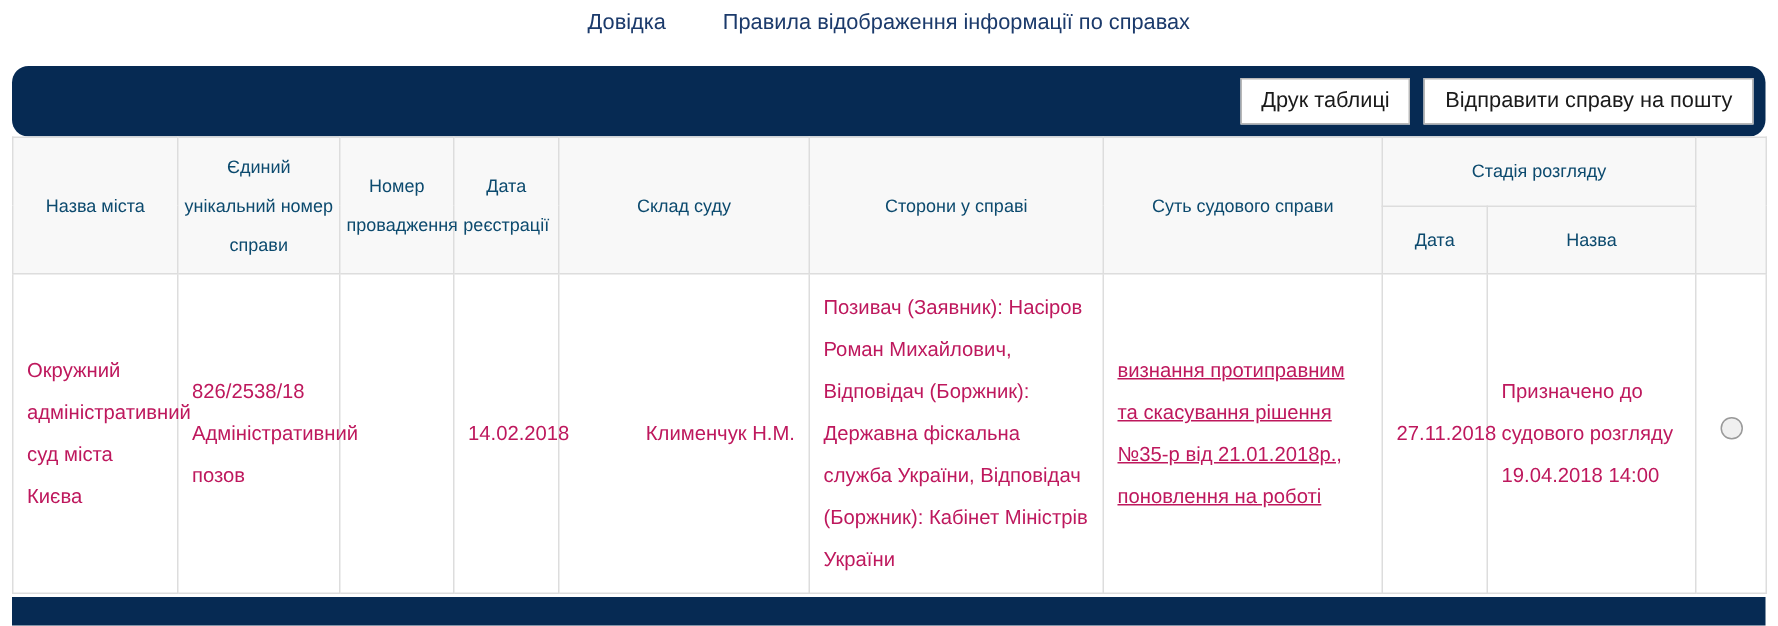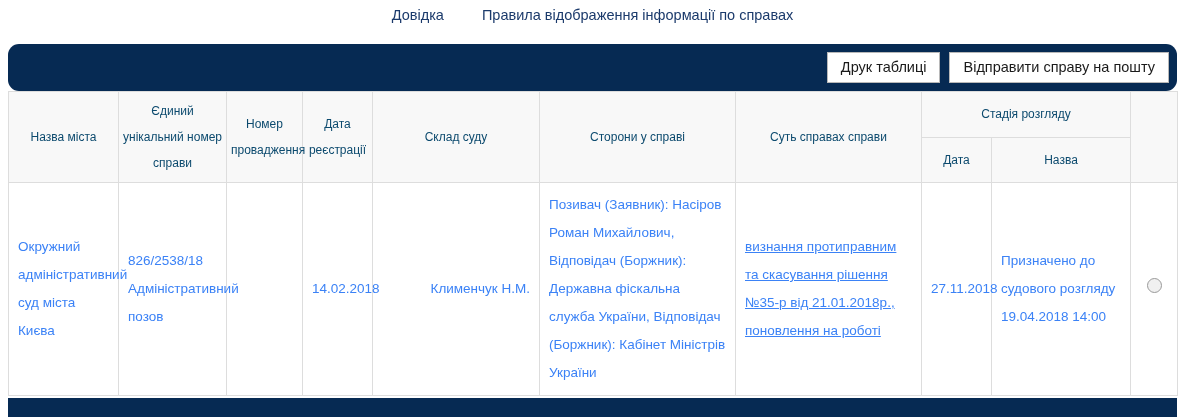--- a/index.html
+++ b/index.html
@@ -78,21 +78,21 @@
   table.grid thead th {
     background: #f8f8f8;
     color: #0c4a6e;
     font-size: 12px;
     text-align: center;
     padding: 6px 4px;
     line-height: 26px;
   }
   table.grid tbody td {
     background: #ffffff;
-    color: #3b82f6;
+    color: #be185d;
     font-size: 13.5px;
     line-height: 28px;
     padding: 8px 9px;
     vertical-align: middle;
   }
   td.c-court      { text-align: left; }
   td.c-number     { text-align: left; }
   td.c-proc       { text-align: center; }
   td.c-regdate    { text-align: center; }
   td.c-judge      { text-align: right; }
@@ -147,21 +147,21 @@
       <col style="width:47px">
     </colgroup>
     <thead>
       <tr>
         <th rowspan="2">Назва міста</th>
         <th rowspan="2">Єдиний унікальний номер справи</th>
         <th rowspan="2">Номер провадження</th>
         <th rowspan="2">Дата реєстрації</th>
         <th rowspan="2">Склад суду</th>
         <th rowspan="2">Сторони у справі</th>
-        <th rowspan="2">Суть справах справи</th>
+        <th rowspan="2">Суть судового справи</th>
         <th colspan="2">Стадія розгляду</th>
         <th rowspan="2"></th>
       </tr>
       <tr>
         <th>Дата</th>
         <th>Назва</th>
       </tr>
     </thead>
     <tbody>
       <tr>

